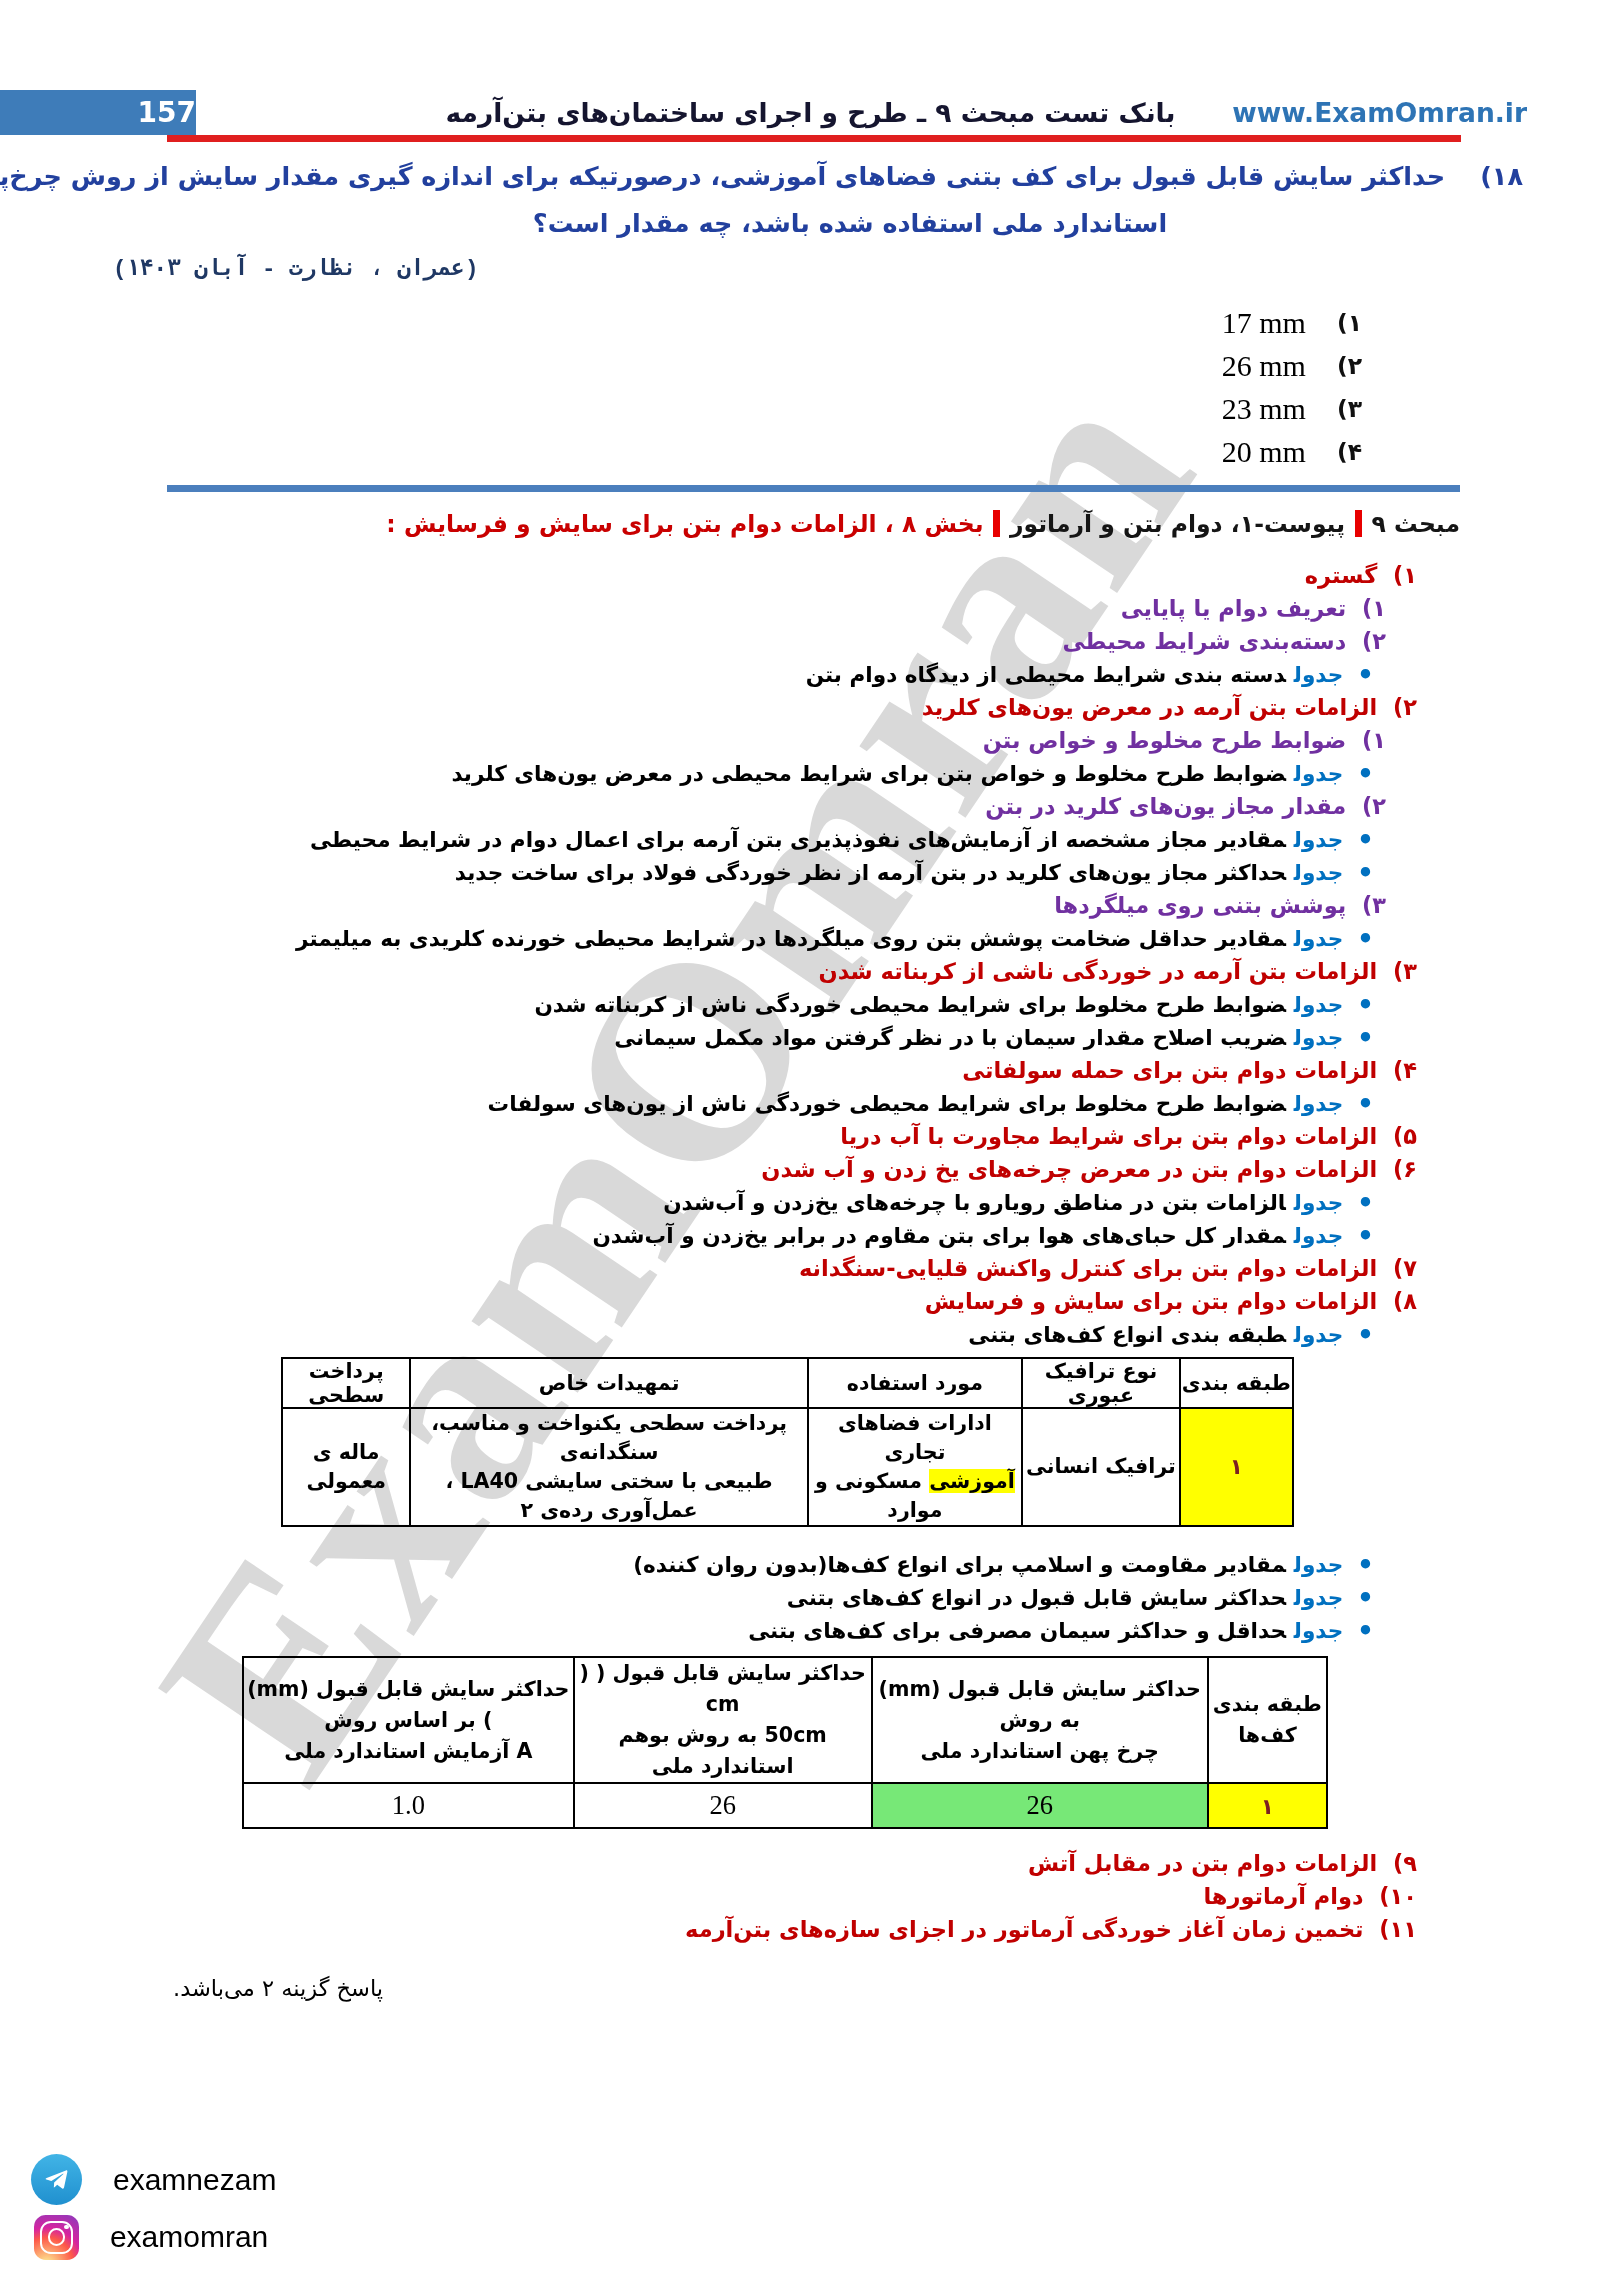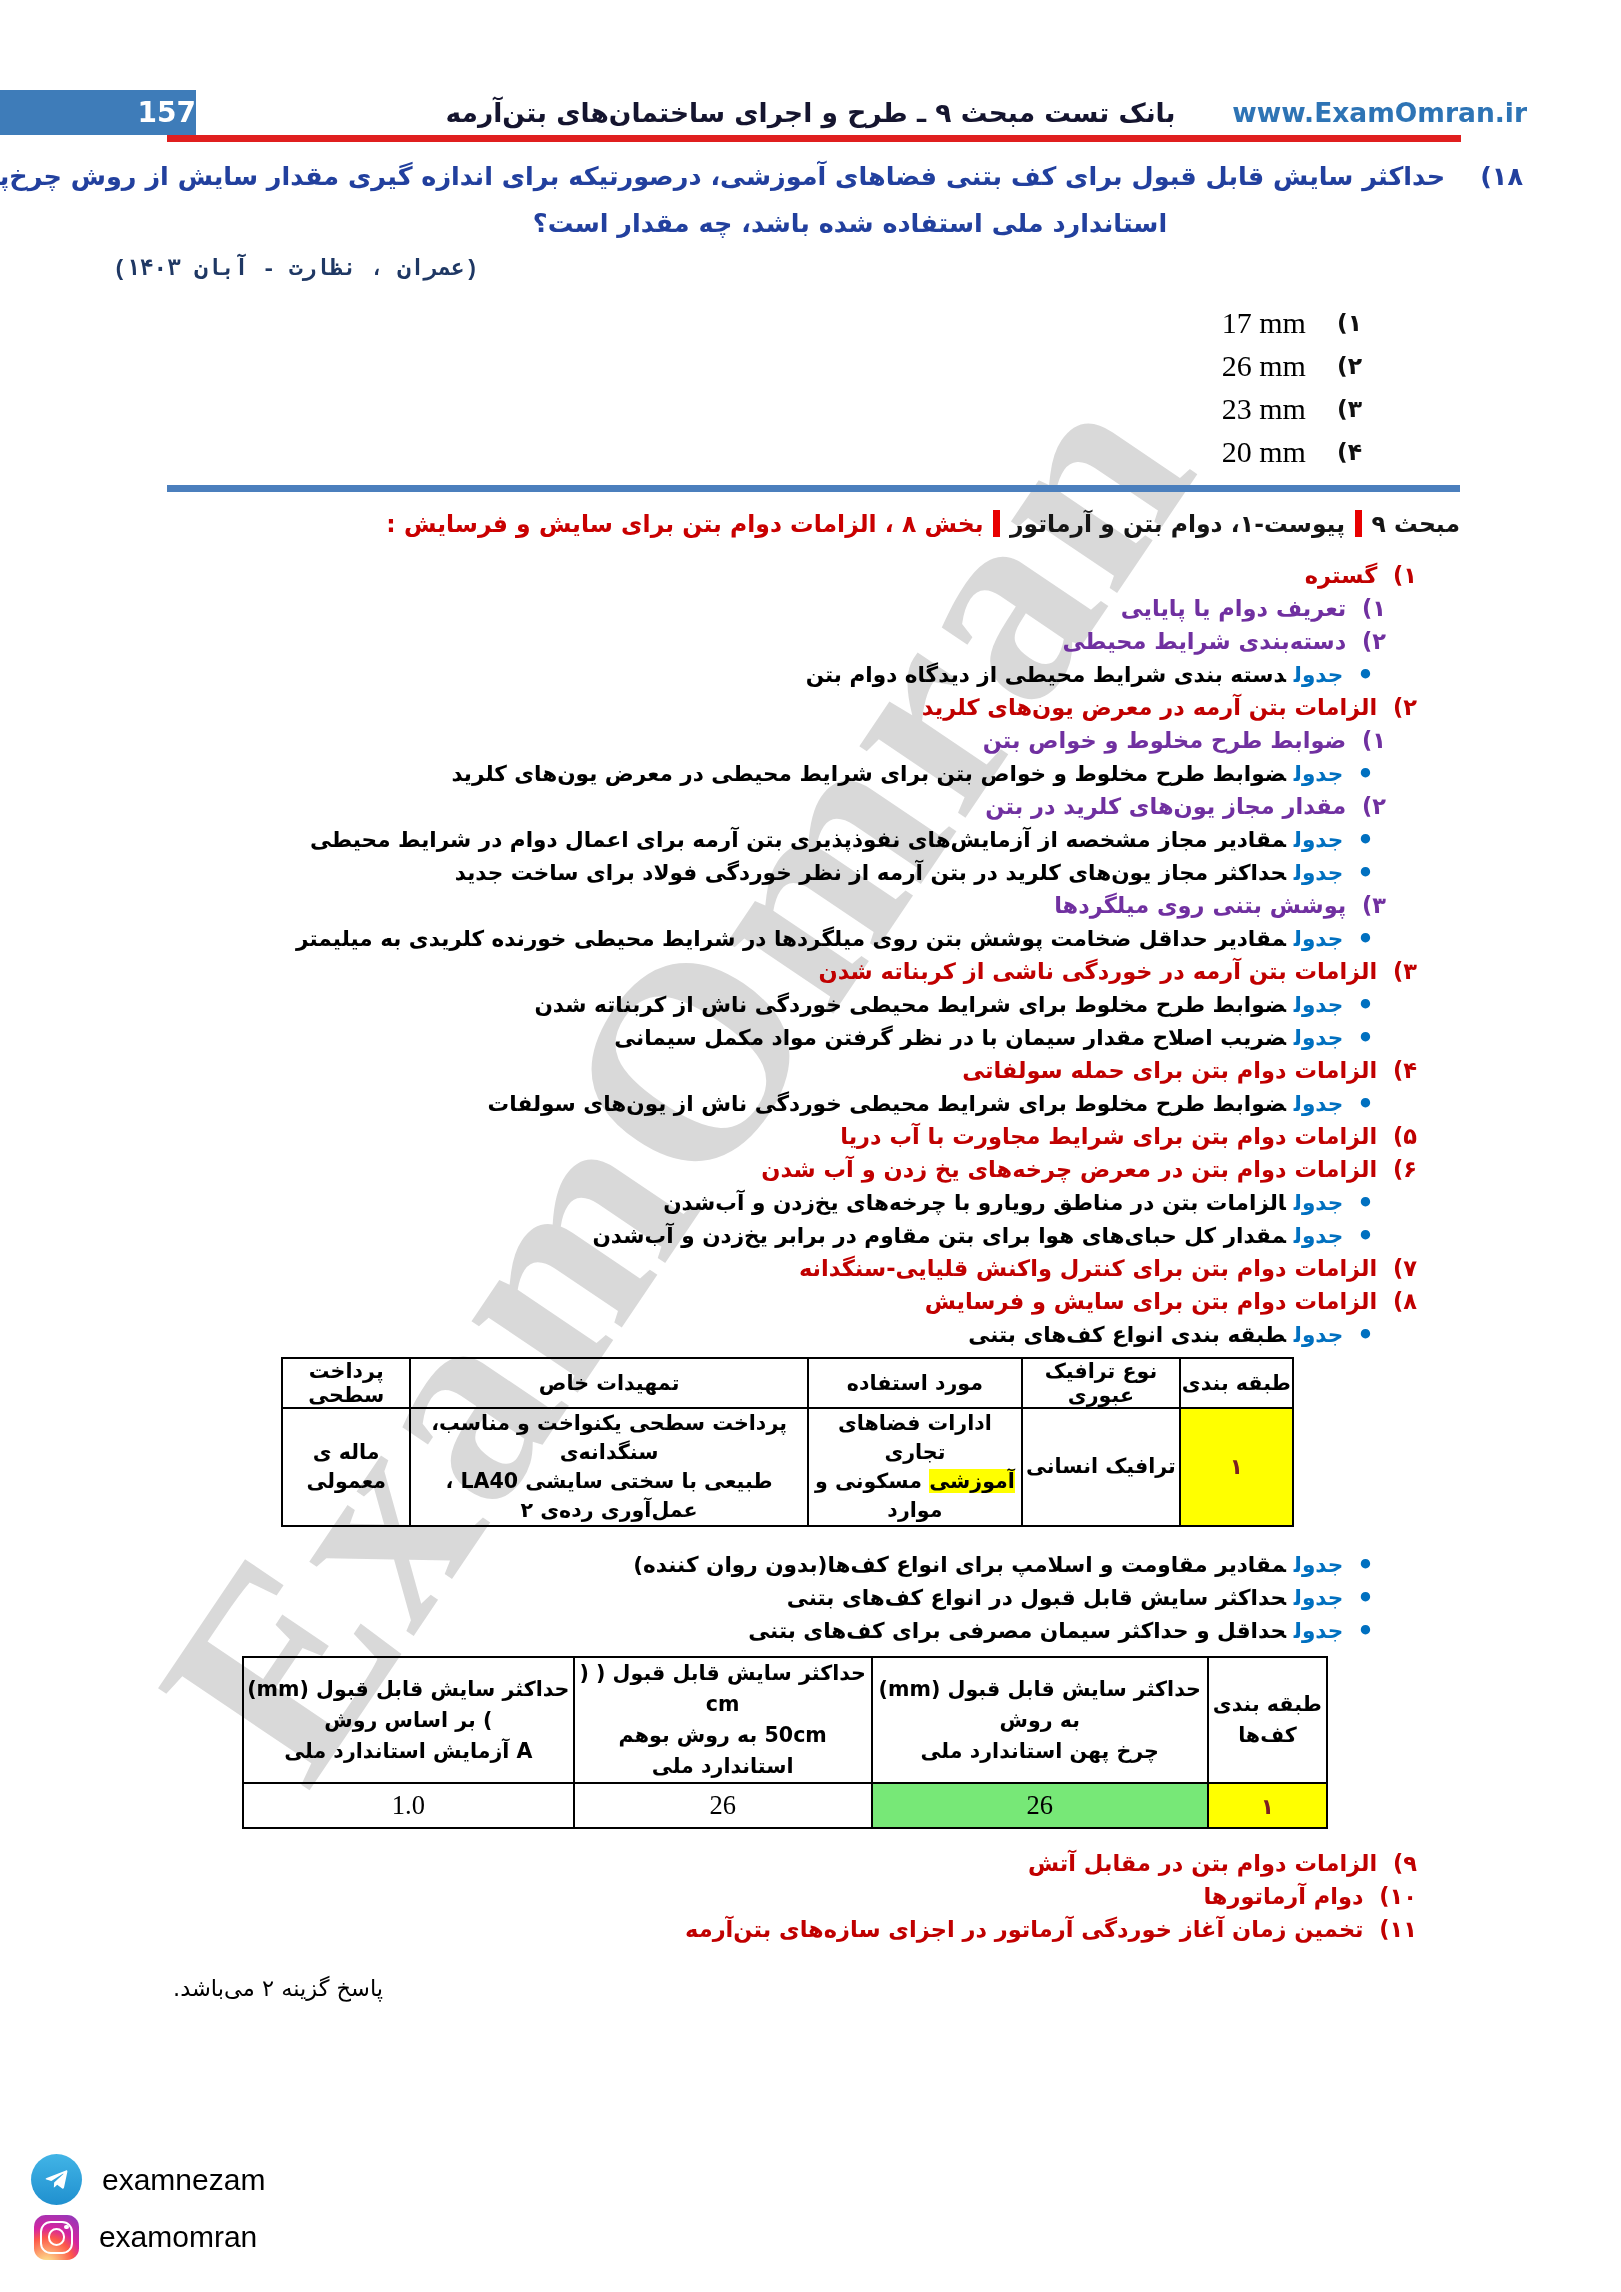--- a/index.html
+++ b/index.html
@@ -80,21 +80,21 @@
   .cell-yellow { background:#FFFF00; }
   .cell-green  { background:#77E877; }
   .cls-num { color:#7B2121; font-weight:bold; font-size:21.6px; font-family:"DejaVu Sans", sans-serif; }
   .hl-yellow { background:#FFFF00; }
 
   
   .answer { margin-top:29px; text-align:left; padding-left:173px; font-size:22.5px; color:#000; }
 
   
   .footer { position:absolute; left:31px; top:2154px; z-index:2; }
-  .social-row { display:flex; align-items:center; gap:20px; direction:ltr; margin-bottom:9.8px; }
+  .social-row { display:flex; align-items:center; gap:31px; direction:ltr; margin-bottom:9.8px; }
   .tg-icon { width:51px; height:51px; border-radius:50%; background:linear-gradient(#41B4E6,#2090CF);
              display:flex; align-items:center; justify-content:center; }
   .ig-icon { position:relative; width:45px; height:45px; border-radius:11.8px; margin-left:2.9px;
              background:radial-gradient(circle at 28% 110%, #fdf497 0%, #fd5949 45%, #d6249f 62%, #9b36b7 90%); }
   .ig-icon::before { content:''; position:absolute; inset:5.9px; border:2.9px solid #fff; border-radius:10.8px; }
   .ig-icon::after  { content:''; position:absolute; inset:13.7px; border:2.9px solid #fff; border-radius:50%; }
   .ig-dot { position:absolute; top:9.8px; right:9.8px; width:4.9px; height:4.9px; background:#fff; border-radius:50%; z-index:2; }
   .social-label { font-size:30px; color:#000; font-family:"Liberation Sans", sans-serif; }
 </style>
 </head>

